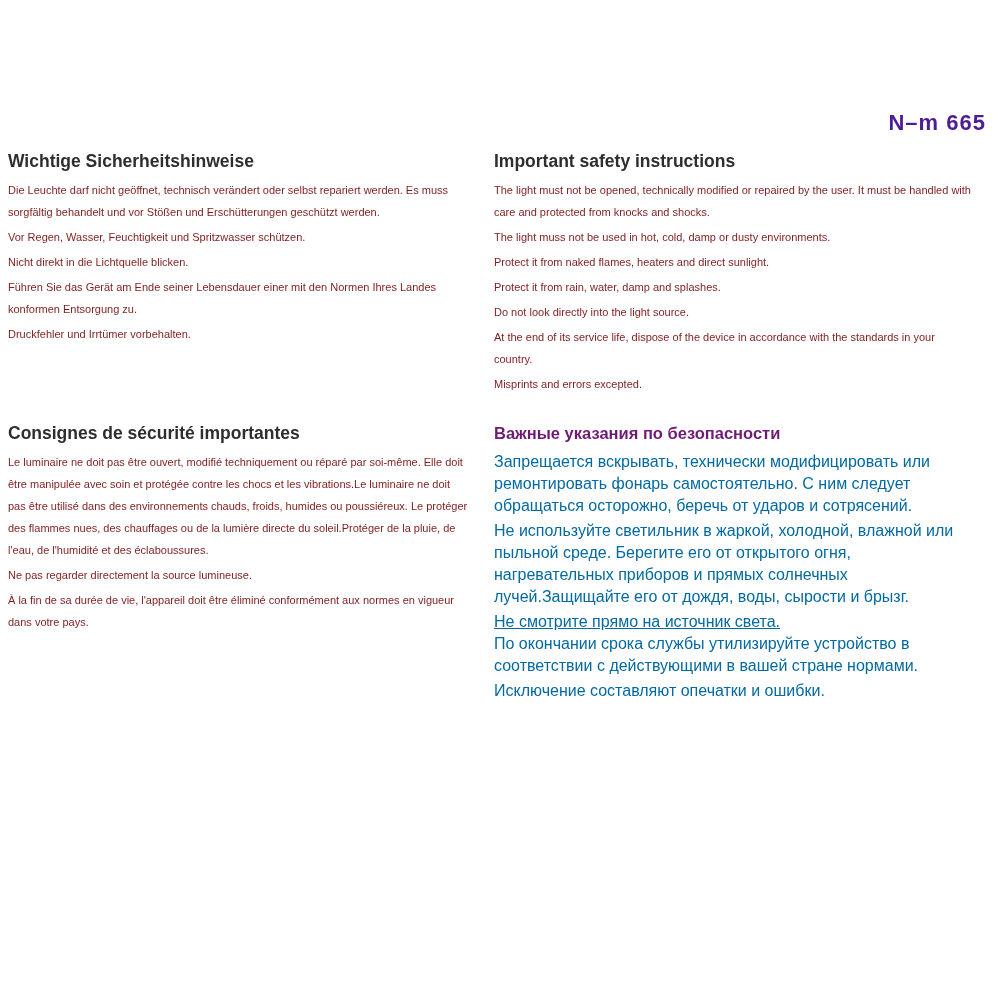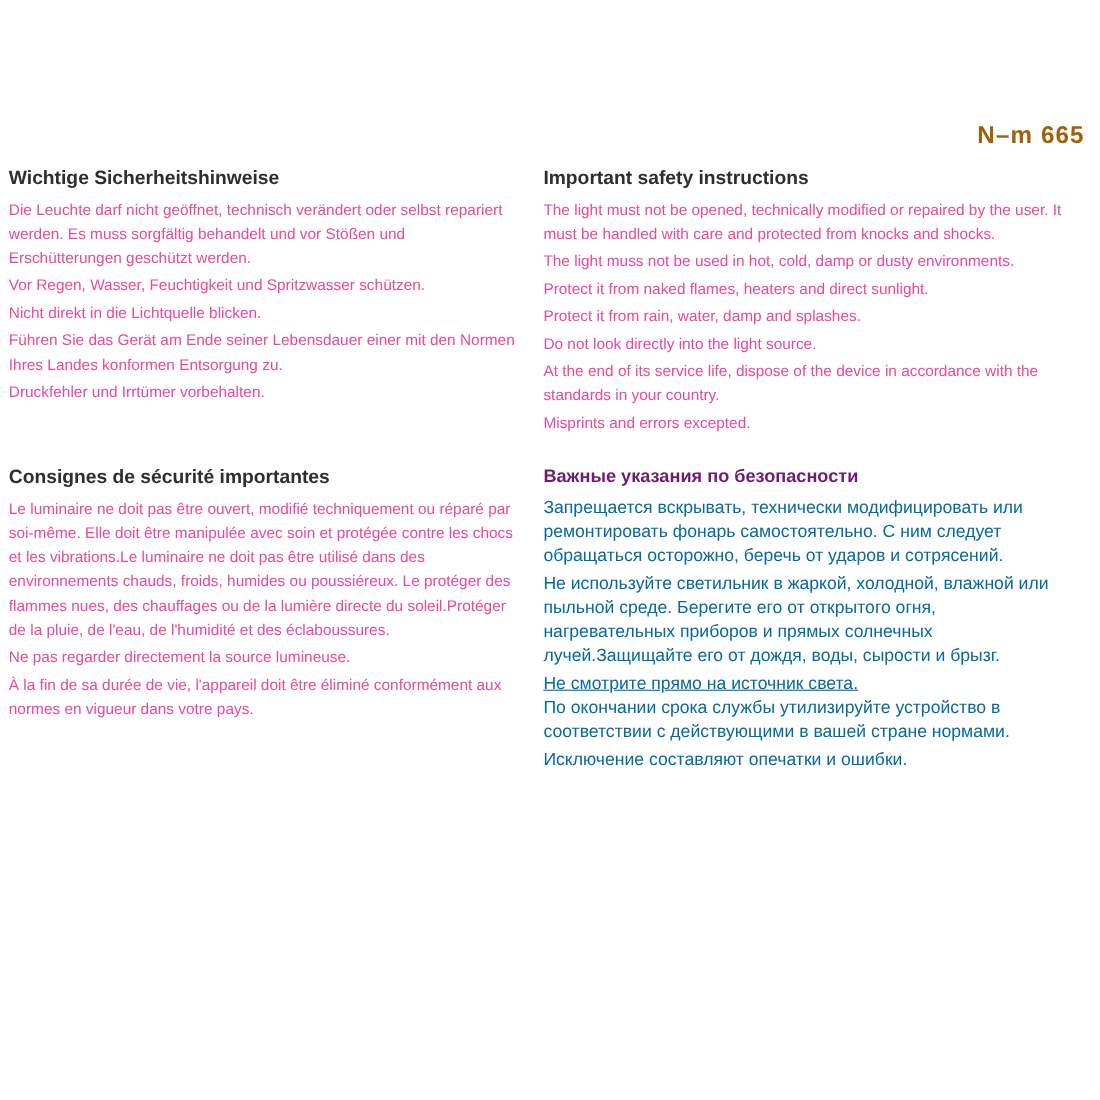--- a/index.html
+++ b/index.html
@@ -17,21 +17,21 @@
     height: 1000px;
     background: #ffffff;
   }
   .product-code {
     position: absolute;
     top: 110px;
     right: 14px;
     font-size: 22px;
     font-weight: 700;
     letter-spacing: 1px;
-    color: #a16207;
+    color: #4c1d95;
     white-space: nowrap;
   }
   .sections-grid {
     position: absolute;
     top: 150px;
     left: 8px;
     display: grid;
     grid-template-columns: 462px 478px;
     column-gap: 46px;
     row-gap: 40px;
@@ -40,23 +40,23 @@
   }
   .section h2 {
     margin: 0 0 7px 0;
     font-size: 17.5px;
     line-height: 22px;
     font-weight: 700;
     color: #2e2e2e;
   }
   .section p {
     margin: 0 0 3px 0;
-    font-size: 14px;
+    font-size: 11px;
     line-height: 22px;
-    color: #ec4899;
+    color: #7f1d1d;
   }
   .section--ru h2 {
     font-size: 16.5px;
     color: #701a75;
   }
   .section--ru p {
     font-size: 16px;
     line-height: 22px;
     color: #0369a1;
   }

